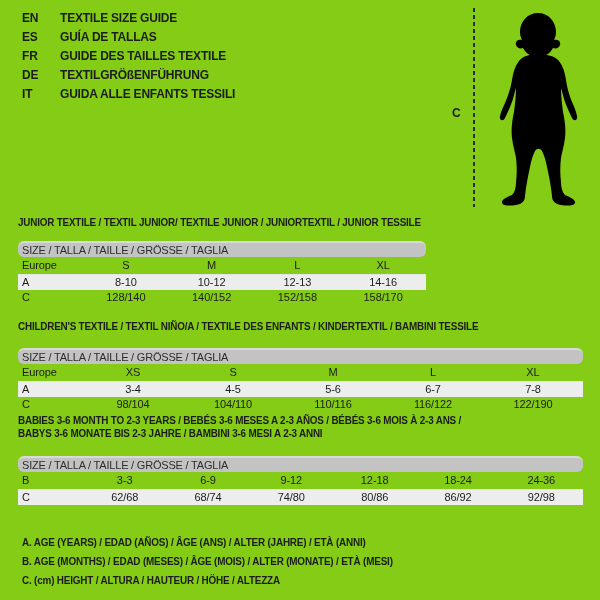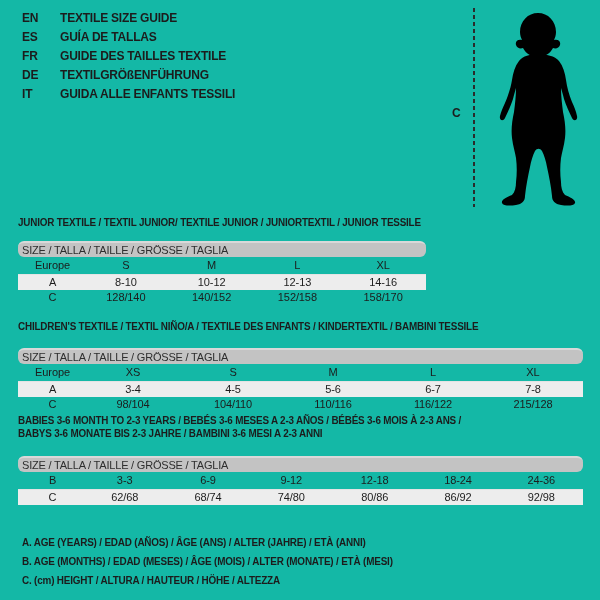--- a/index.html
+++ b/index.html
@@ -1,21 +1,21 @@
 <!DOCTYPE html>
 <html><head>
 <meta charset="utf-8">
 <style>
   html,body{margin:0;padding:0;}
   body{
     width:600px;height:600px;background:#ffffff;
     font-family:"Liberation Sans", sans-serif;color:#1c1c1c;
     -webkit-font-smoothing:antialiased;
   }
-  .canvas{position:relative;width:600px;height:600px;overflow:hidden;background:#14b8a6;}
+  .canvas{position:relative;width:600px;height:600px;overflow:hidden;background:#84cc16;}
 
   
   .lang-list{position:absolute;left:22px;top:9px;}
   .lang-row{display:flex;height:19px;line-height:19px;font-weight:bold;font-size:12px;letter-spacing:-0.2px;}
   .lang-code{width:38px;flex:0 0 38px;}
   .lang-title{white-space:nowrap;}
 
   
   .measure-line{
     position:absolute;left:473px;top:8px;width:2px;height:199px;
@@ -39,21 +39,21 @@
   .band{
     height:14px;line-height:14px;background:#c3c3c3;border-top:2px solid #d9d9d9;
     padding-left:4px;font-size:11px;color:#2e2e2e;letter-spacing:-0.2px;border-radius:6px;
   }
   .row{display:grid;height:15px;line-height:15px;font-size:11px;letter-spacing:-0.1px;}
   .row.euro{height:17px;line-height:17px;}
   .g4{grid-template-columns:65px repeat(4,1fr);}
   .g5{grid-template-columns:65px repeat(5,1fr);}
   .g6{grid-template-columns:65px repeat(6,1fr);}
   .cell{text-align:center;}
-  .cell.lbl{text-align:center;padding-left:4px;}
+  .cell.lbl{text-align:left;padding-left:4px;}
   .row.shade{background:#ededed;border-top:1px solid #e4e4e4;}
 
   
   .notes{position:absolute;left:22px;top:533px;}
   .note-line{
     height:19px;line-height:19px;font-weight:bold;font-size:11px;
     letter-spacing:-0.2px;white-space:nowrap;transform:scaleX(0.9);transform-origin:0 50%;
   }
 </style>
 </head>
@@ -159,21 +159,21 @@
       <span class="cell">5-6</span>
       <span class="cell">6-7</span>
       <span class="cell">7-8</span>
     </div>
     <div class="row g5">
       <span class="cell lbl">C</span>
       <span class="cell">98/104</span>
       <span class="cell">104/110</span>
       <span class="cell">110/116</span>
       <span class="cell">116/122</span>
-      <span class="cell">215/128</span>
+      <span class="cell">122/190</span>
     </div>
   </section>
 
   <section class="tbl t3">
     <h2 class="tbl-title">BABIES 3-6 MONTH TO 2-3 YEARS / BEBÉS 3-6 MESES A 2-3 AÑOS / BÉBÉS 3-6 MOIS À 2-3 ANS /</h2>
     <h2 class="tbl-title">BABYS 3-6 MONATE BIS 2-3 JAHRE / BAMBINI 3-6 MESI A 2-3 ANNI</h2>
     <div class="band">SIZE / TALLA / TAILLE / GRÖSSE / TAGLIA</div>
     <div class="row euro g6">
       <span class="cell lbl">B</span>
       <span class="cell">3-3</span>

